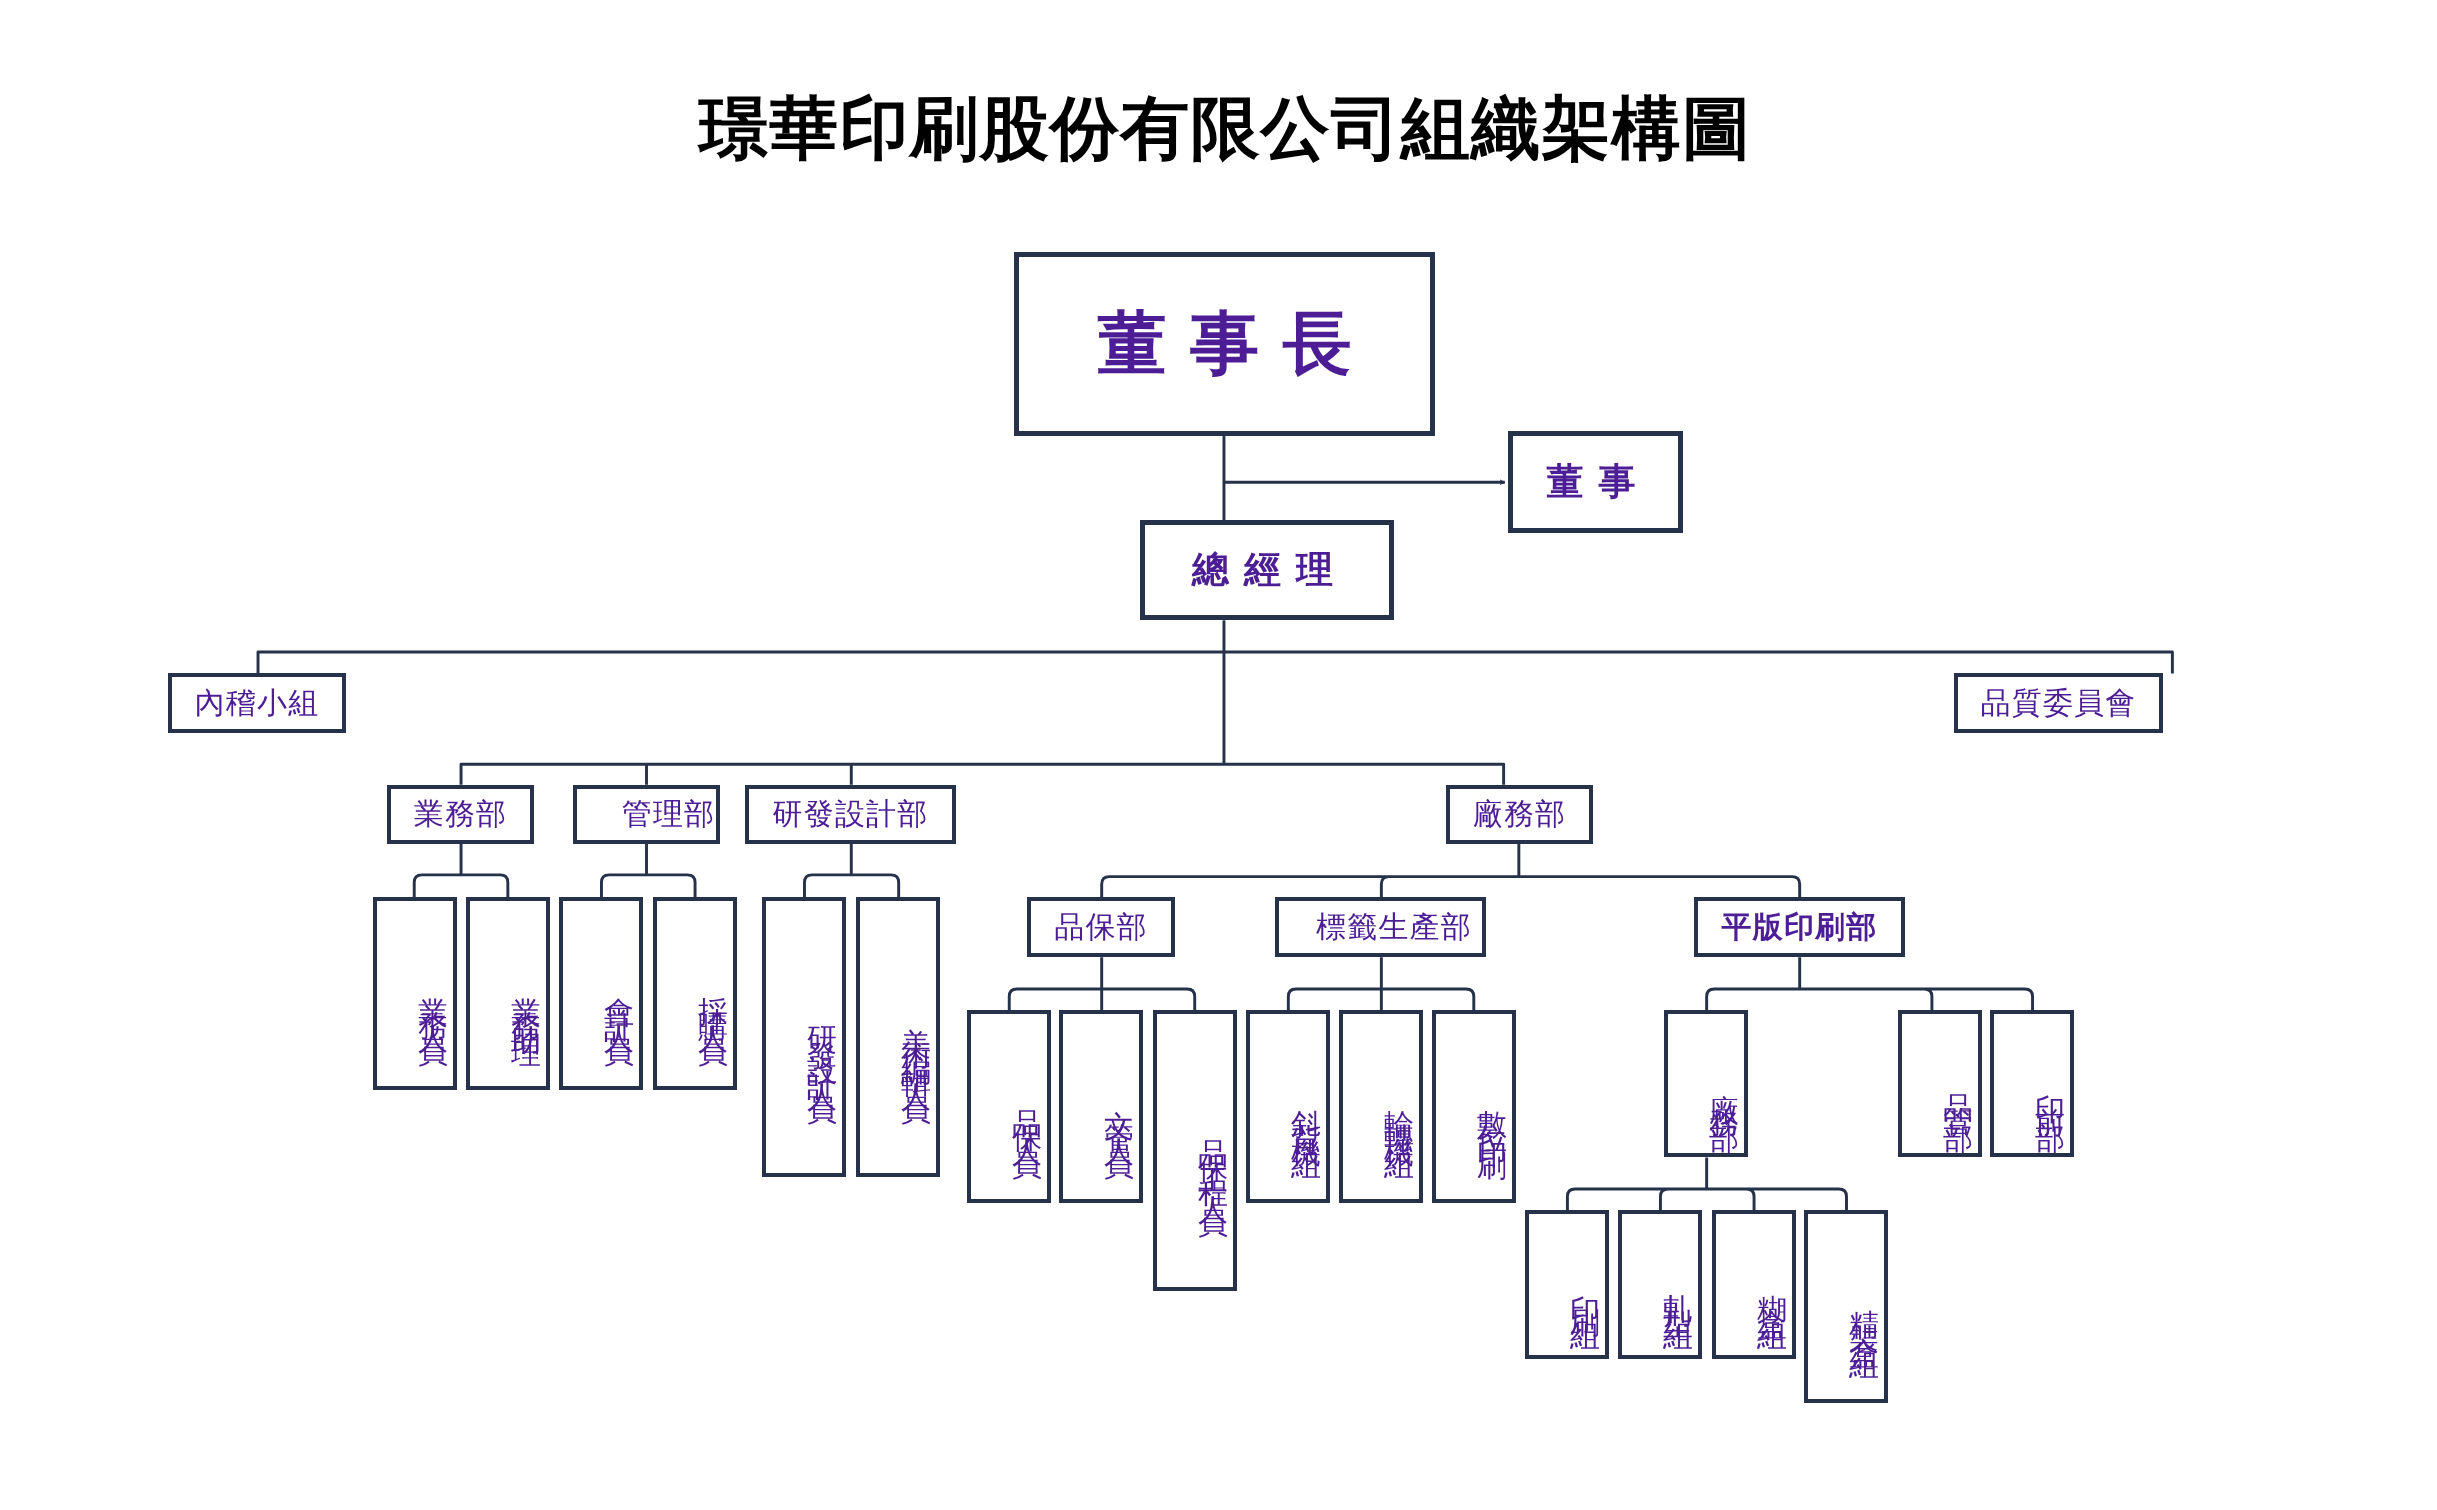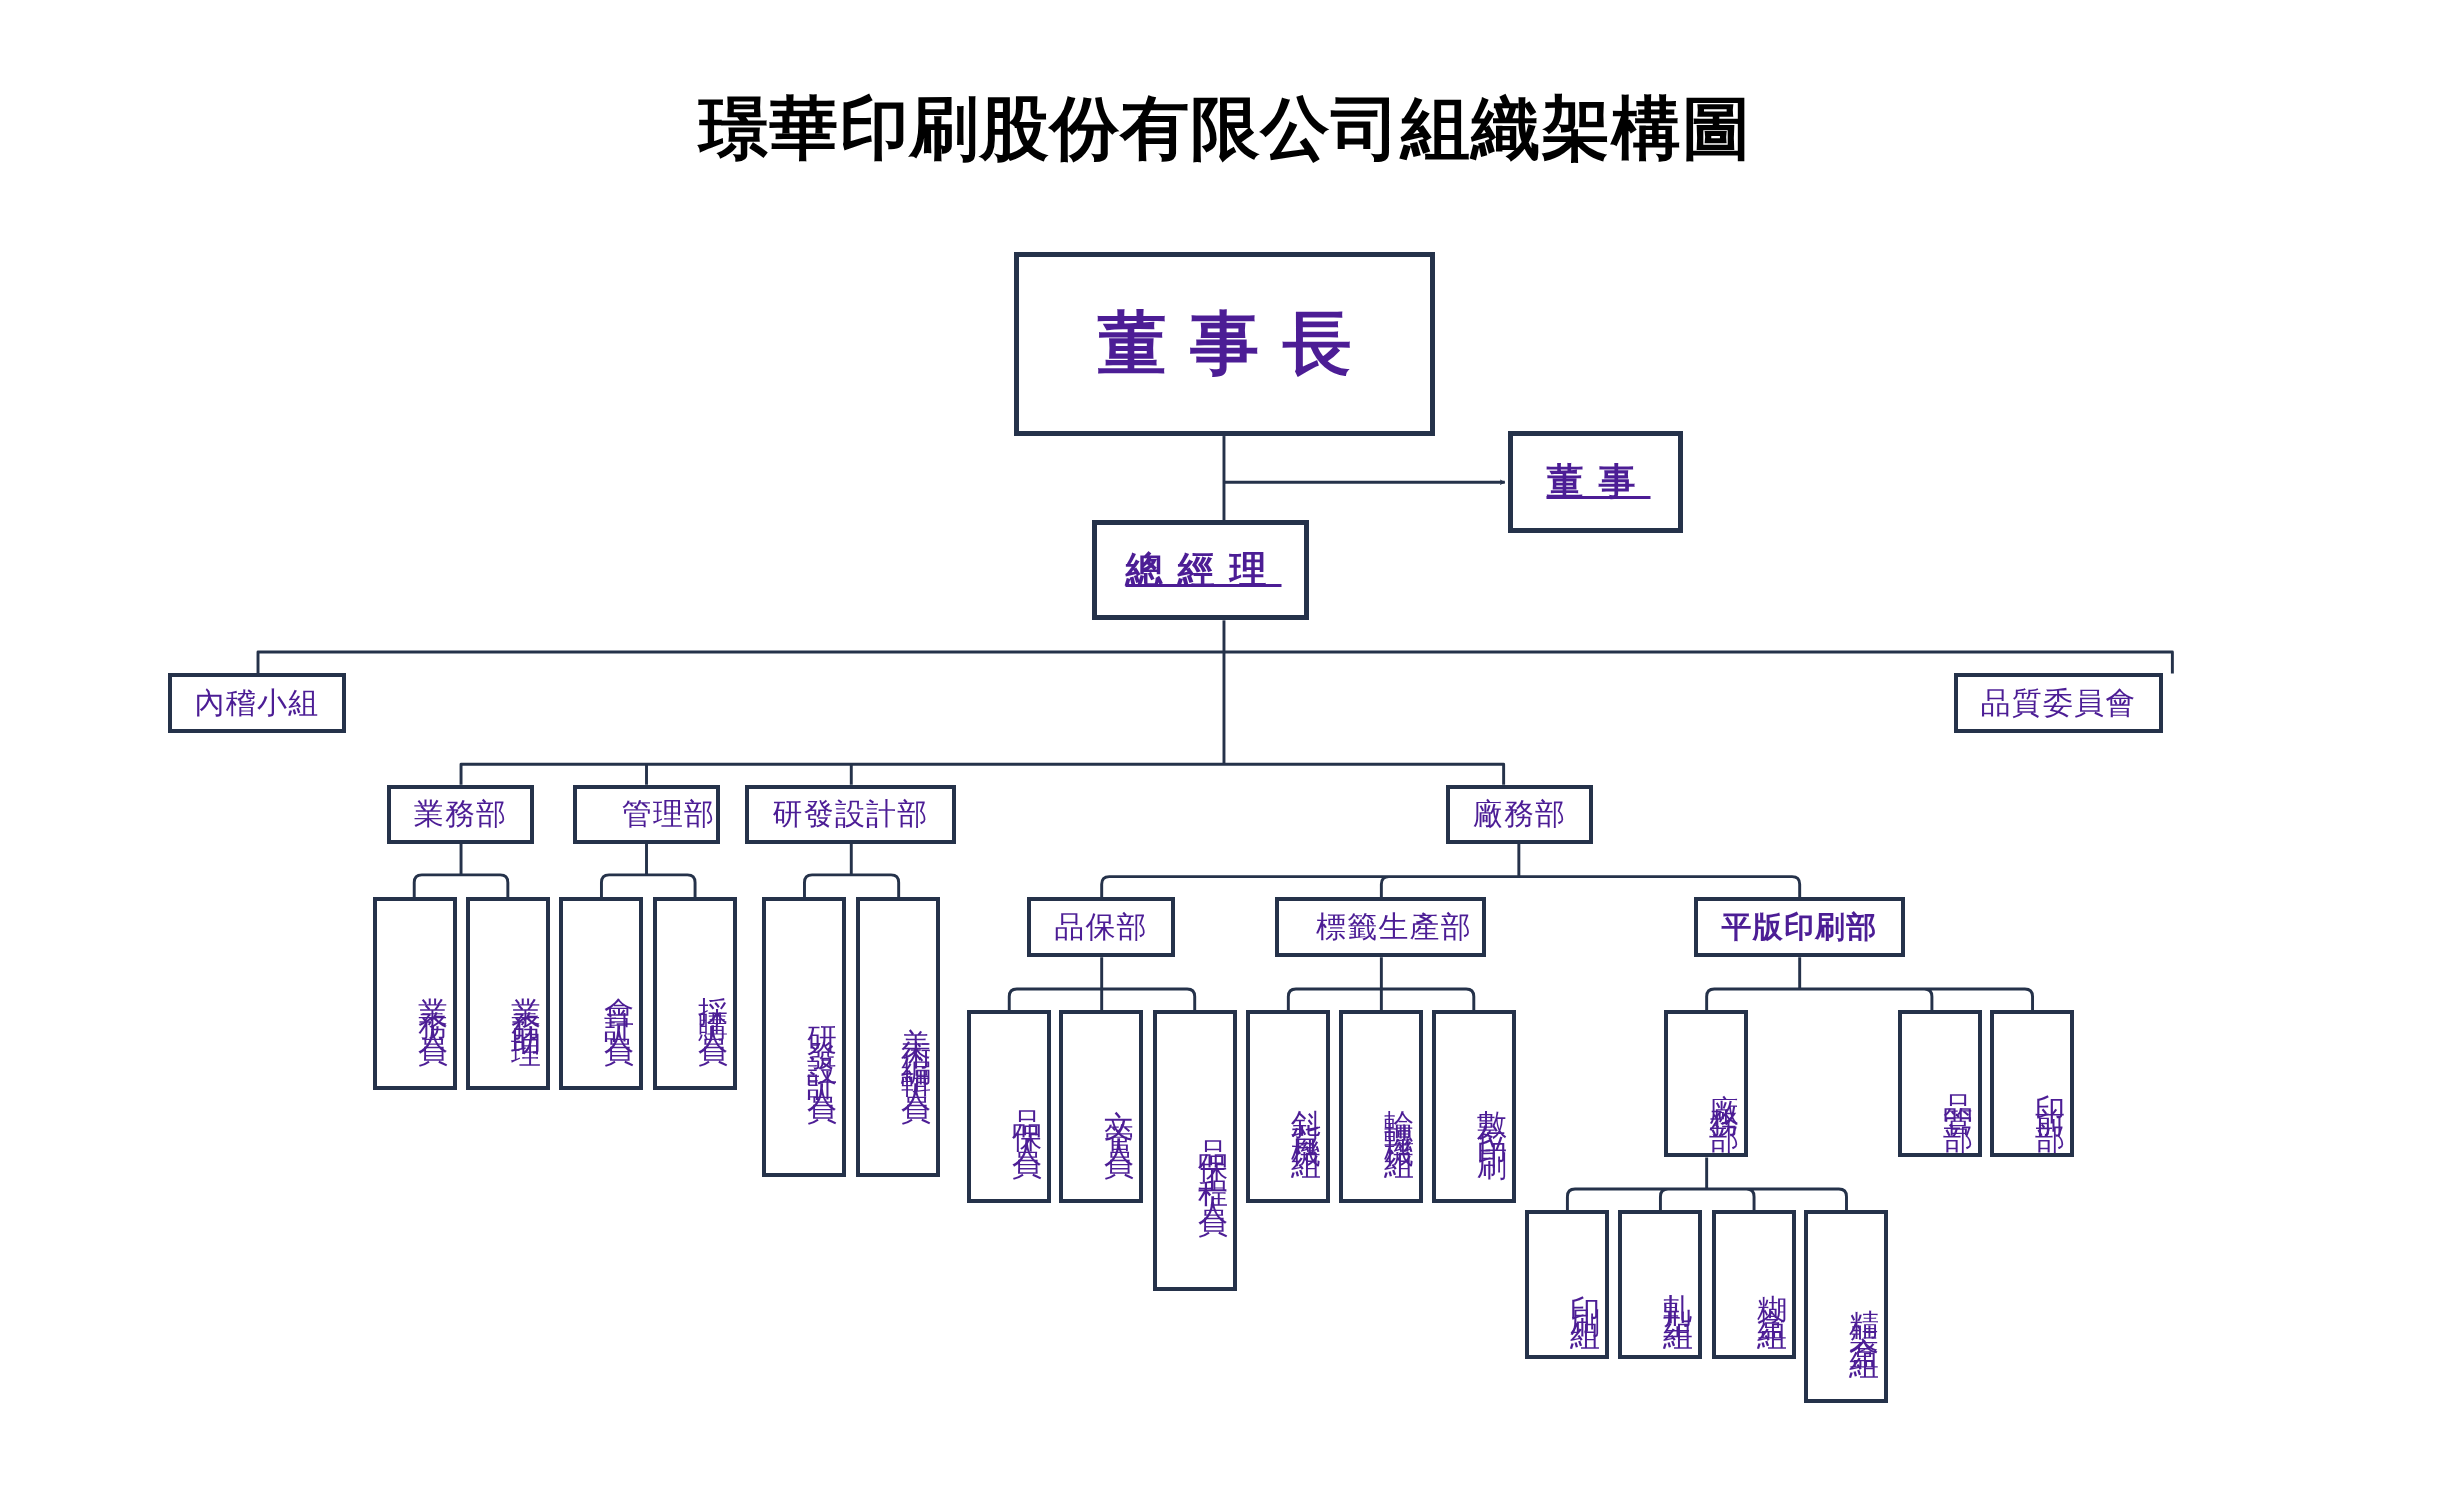--- a/index.html
+++ b/index.html
@@ -7,21 +7,21 @@
          font-family:"DejaVu Sans", "Liberation Sans", sans-serif; color:#25324a; }
   #chart-title { position:absolute; left:0; top:94px; width:2451px; text-align:center;
          font-size:69px; font-weight:bold; color:#000; letter-spacing:1.2px; line-height:1; }
   svg#links { position:absolute; left:0; top:0; }
   .node { position:absolute; box-sizing:border-box; border:4.1px solid #25324a; background:#fff;
           display:flex; align-items:center; justify-content:center; color:#4c1d95; }
   .h { font-size:30px; letter-spacing:1.2px; }
   .v { writing-mode:vertical-rl; text-orientation:upright; font-size:30px; letter-spacing:14px;
        align-items:flex-start; padding-top:15px; }
   .big { border-width:5.9px; font-size:69px; font-weight:bold; letter-spacing:23.4px; padding-left:23.4px; }
-  .mid { border-width:5.3px; font-size:37px; font-weight:bold; letter-spacing:15px; padding-left:6px;text-decoration:underline; }
+  .mid { border-width:5.3px; font-size:37px; font-weight:bold; letter-spacing:15px; padding-left:6px; }
 </style>
 </head>
 <body>
 
 <div id="chart-title">璟華印刷股份有限公司組織架構圖</div>
 
 <svg id="links" width="2438" height="1511" viewBox="0 0 4167 2582">
   <defs>
     <marker id="arrow" markerWidth="10" markerHeight="10" refX="9" refY="5" orient="auto" markerUnits="userSpaceOnUse">
       <path d="M0,0 L10,5 L0,10 L3,5 z" fill="#25324a"></path>
@@ -54,21 +54,21 @@
     <path d="M2361 1636 V1690 M2202 1726 V1703 Q2202 1690 2215 1690 H2506 Q2519 1690 2519 1703 V1726 M2361 1690 V1726"></path>
 
     <path d="M3076 1636 V1690 M2917 1726 V1703 Q2917 1690 2930 1690 H3461 Q3474 1690 3474 1703 V1726 M3302 1726 V1703 Q3302 1690 3289 1690"></path>
 
     <path d="M2917 1978 V2032 M2679 2069 V2045 Q2679 2032 2692 2032 H3143 Q3156 2032 3156 2045 V2069 M2838 2069 V2045 Q2838 2032 2851 2032 H2985 Q2998 2032 2998 2045 V2069"></path>
   </g>
 </svg>
 
 <div class="node big" style="left:1014px;top:252px;width:421px;height:184px;">董事長</div>
 <div class="node mid" style="left:1508px;top:431px;width:175px;height:102px;">董事</div>
-<div class="node mid" style="left:1092px;top:520px;width:217px;height:100px;">總經理</div>
+<div class="node mid" style="left:1140px;top:520px;width:254px;height:100px;">總經理</div>
 
 <div class="node h" style="left:168px;top:673px;width:178px;height:60px;">內稽小組</div>
 <div class="node h" style="left:1954px;top:673px;width:209px;height:60px;">品質委員會</div>
 
 <div class="node h" style="left:387px;top:785px;width:147px;height:59px;">業務部</div>
 <div class="node h" style="left:573px;top:785px;width:147px;height:59px;padding-left:44px;">管理部</div>
 <div class="node h" style="left:745px;top:785px;width:211px;height:59px;">研發設計部</div>
 <div class="node h" style="left:1446px;top:785px;width:147px;height:59px;">廠務部</div>
 
 <div class="node v" style="left:373px;top:897px;width:84px;height:193px;">業務人員</div>

